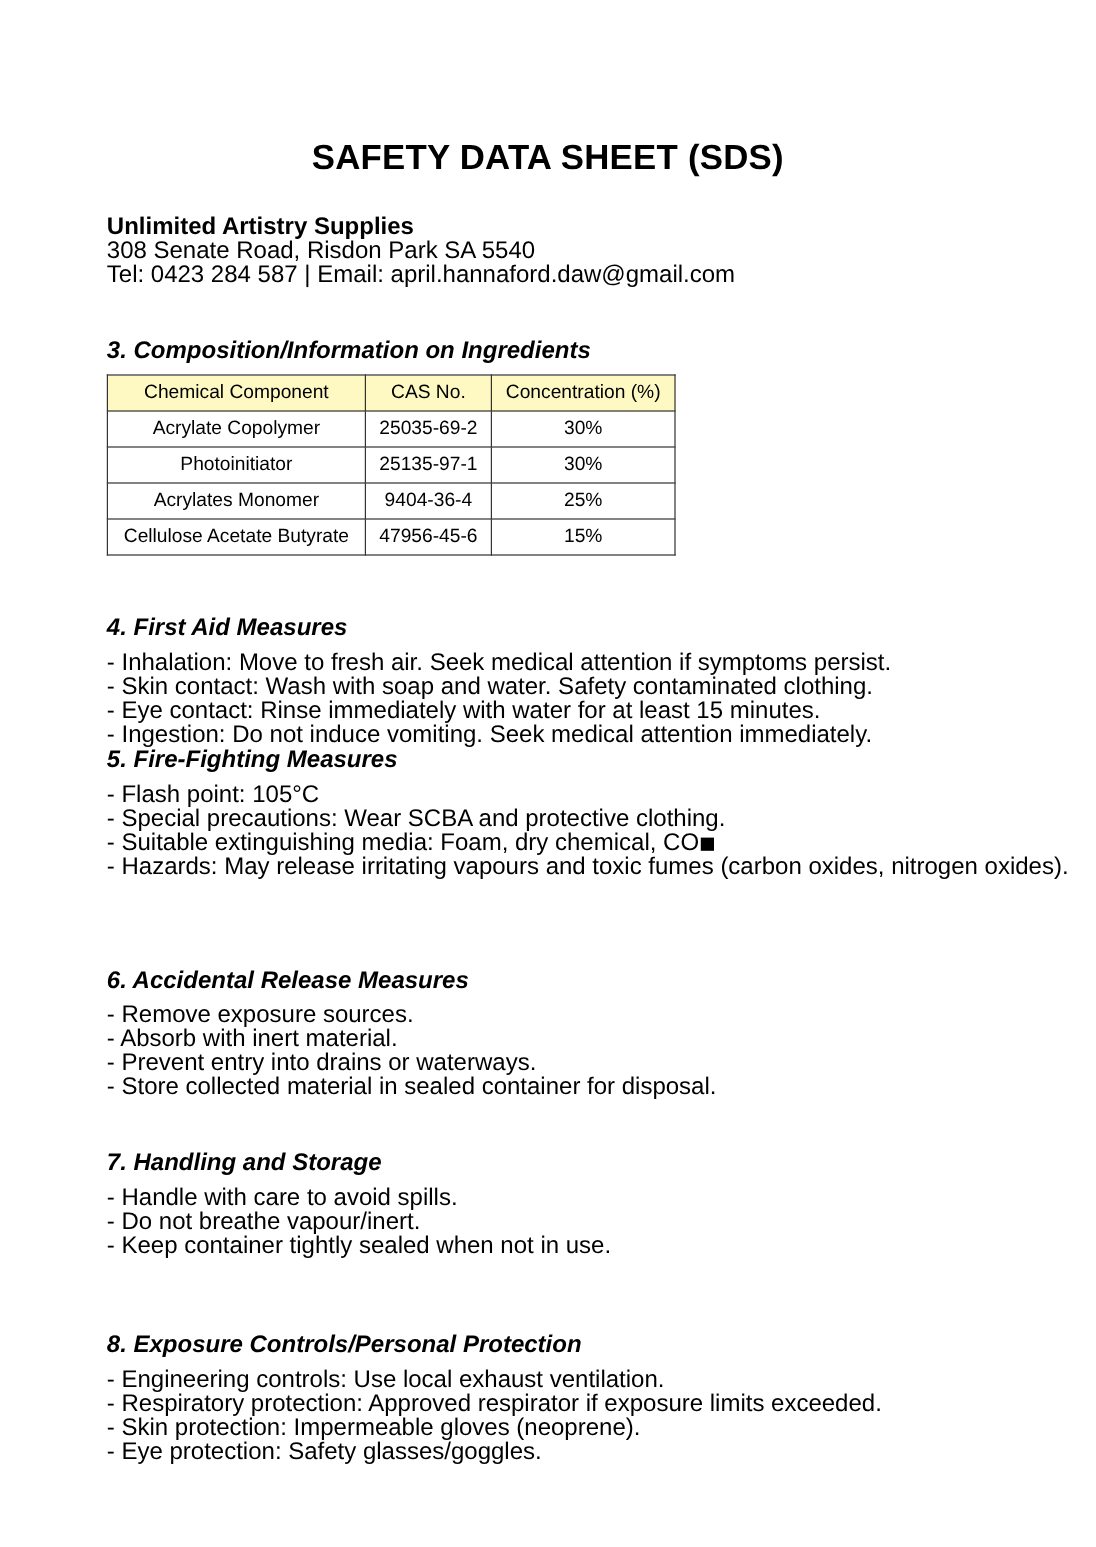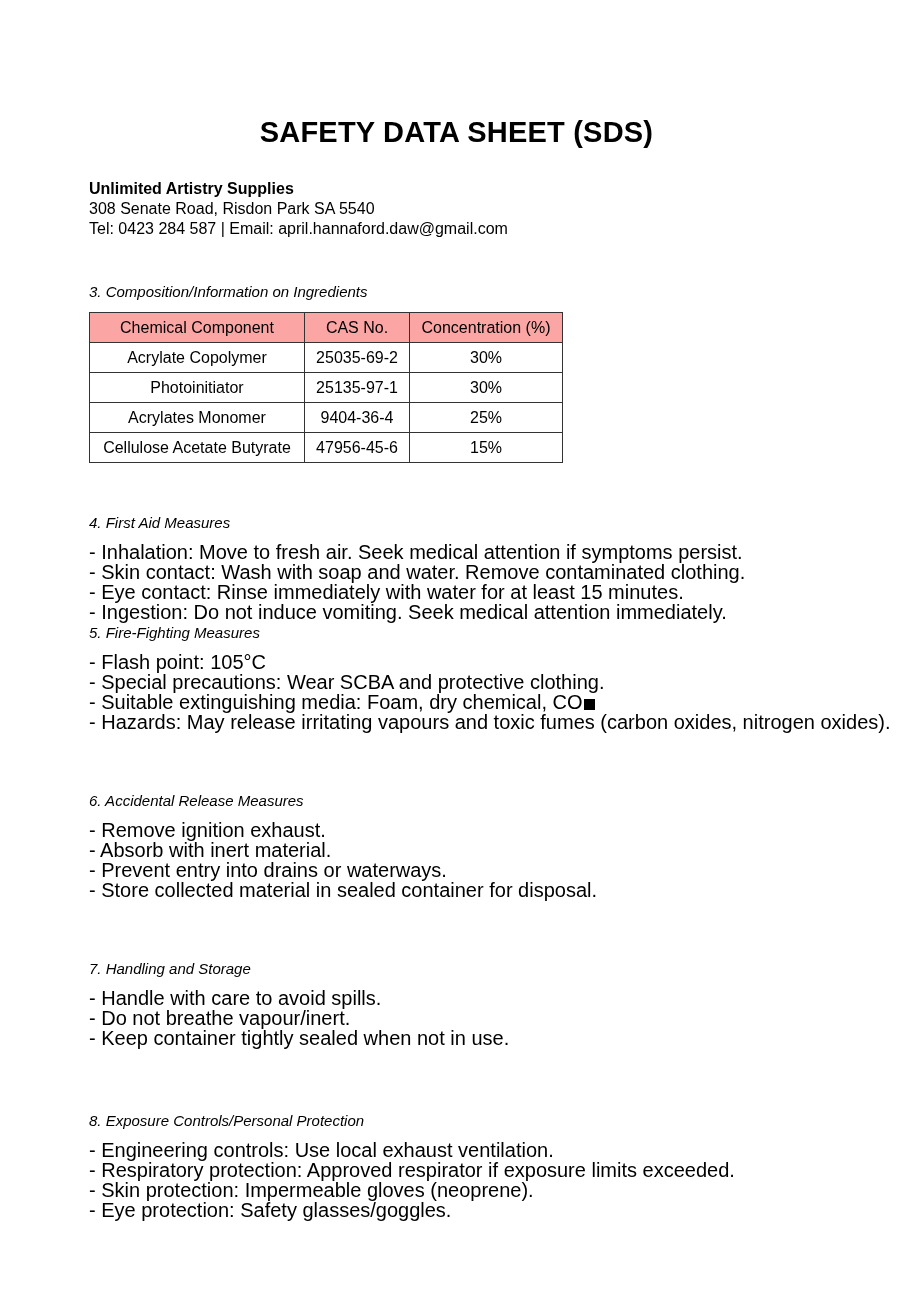--- a/index.html
+++ b/index.html
@@ -31,33 +31,33 @@
       font-weight: bold;
       font-size: 29px;
       letter-spacing: 0.2px;
       line-height: 36px;
       margin: 0;
     }
     .company {
       position: absolute;
       left: 89px;
       top: 147px;
-      font-size: 16px;
+      font-size: 20px;
       line-height: 20px;
     }
     .company .name { font-weight: bold; }
     .section {
       position: absolute;
       left: 89px;
     }
     .section h2 {
       margin: 0;
-      font-size: 15px;
+      font-size: 20px;
       font-style: italic;
-      font-weight: normal;
+      font-weight: bold;
       line-height: 26px;
     }
     .section ul {
       list-style: none;
       margin: 6px 0 0 0;
       padding: 0;
       font-size: 20px;
       line-height: 20px;
     }
     .section li { white-space: nowrap; }
@@ -68,21 +68,21 @@
     }
     table.ingredients th, table.ingredients td {
       border: 1px solid #333333;
       text-align: center;
       height: 29px;
       padding: 0 9px;
       font-weight: normal;
       white-space: nowrap;
     }
     table.ingredients th {
-      background: #fca5a5;
+      background: #fef9c3;
     }
     table.ingredients .c1 { width: 196px; }
     table.ingredients .c2 { width: 86px; text-align: center; }
     table.ingredients .c3 { width: 134px; }
     .box {
       display: inline-block;
       width: 11px;
       height: 11px;
       background: #000;
       vertical-align: -1px;
@@ -134,40 +134,40 @@
           <td>15%</td>
         </tr>
       </tbody>
     </table>
   </div>
 
   <div class="section" style="top:478px;">
     <h2>4. First Aid Measures</h2>
     <ul>
       <li>- Inhalation: Move to fresh air. Seek medical attention if symptoms persist.</li>
-      <li>- Skin contact: Wash with soap and water. Remove contaminated clothing.</li>
+      <li>- Skin contact: Wash with soap and water. Safety contaminated clothing.</li>
       <li>- Eye contact: Rinse immediately with water for at least 15 minutes.</li>
       <li>- Ingestion: Do not induce vomiting. Seek medical attention immediately.</li>
     </ul>
   </div>
 
   <div class="section" style="top:588px;">
     <h2>5. Fire-Fighting Measures</h2>
     <ul>
       <li>- Flash point: 105°C</li>
       <li>- Special precautions: Wear SCBA and protective clothing.</li>
       <li><span>- Suitable extinguishing media: Foam, dry chemical, CO</span><span class="box"></span></li>
       <li>- Hazards: May release irritating vapours and toxic fumes (carbon oxides, nitrogen oxides).</li>
     </ul>
   </div>
 
-  <div class="section" style="top:756px;">
+  <div class="section" style="top:772px;">
     <h2>6. Accidental Release Measures</h2>
     <ul>
-      <li>- Remove ignition exhaust.</li>
+      <li>- Remove exposure sources.</li>
       <li>- Absorb with inert material.</li>
       <li>- Prevent entry into drains or waterways.</li>
       <li>- Store collected material in sealed container for disposal.</li>
     </ul>
   </div>
 
   <div class="section" style="top:924px;">
     <h2>7. Handling and Storage</h2>
     <ul>
       <li>- Handle with care to avoid spills.</li>

